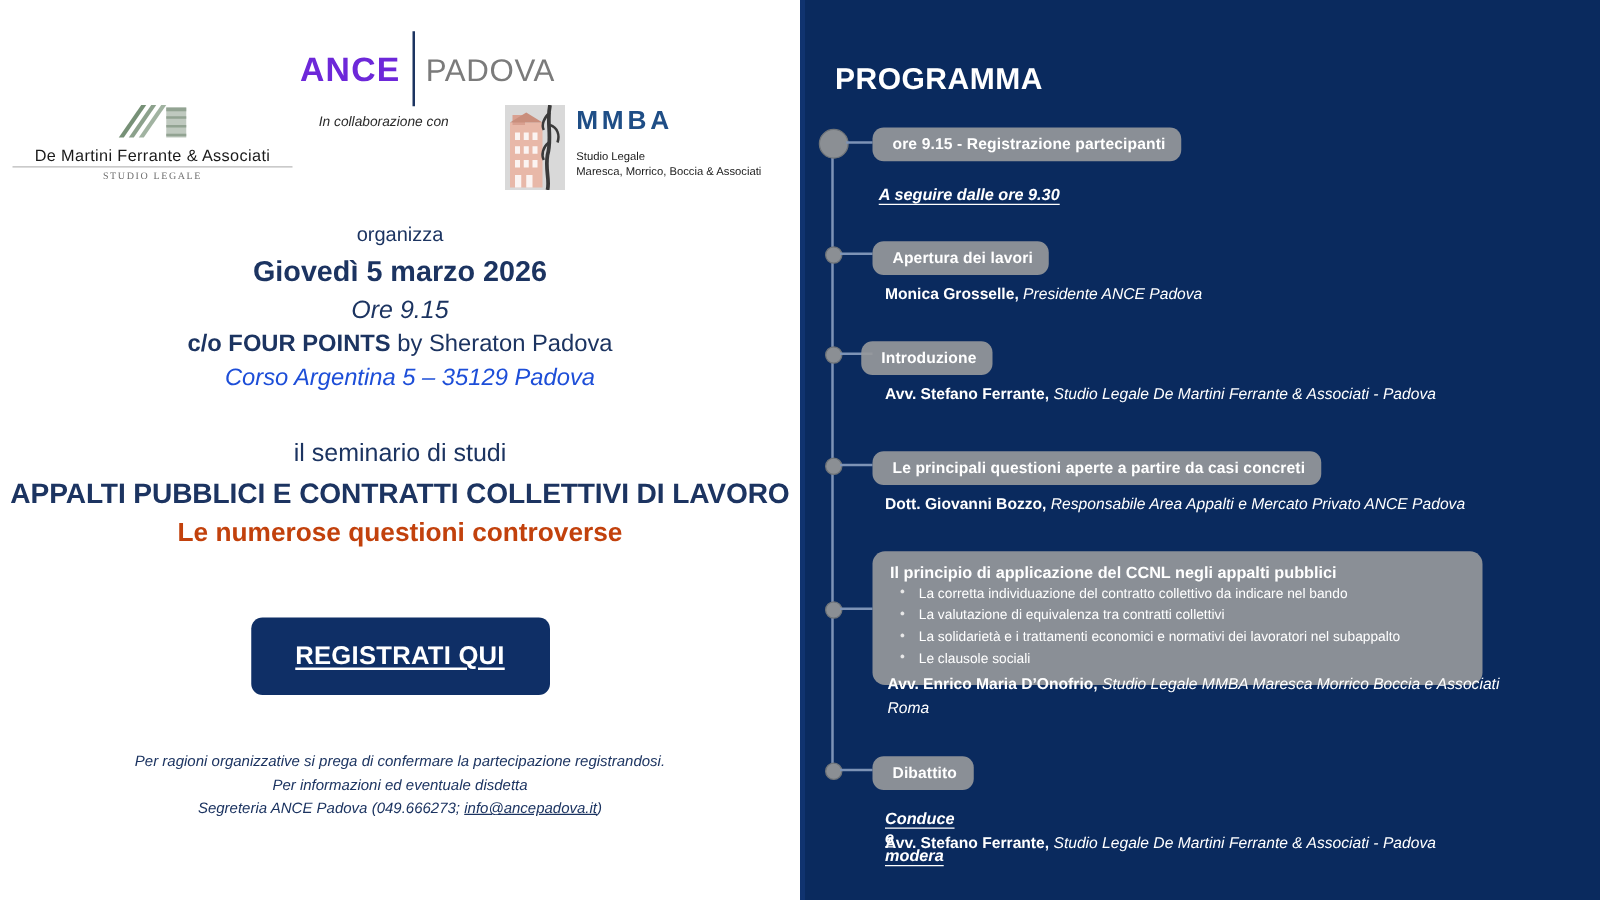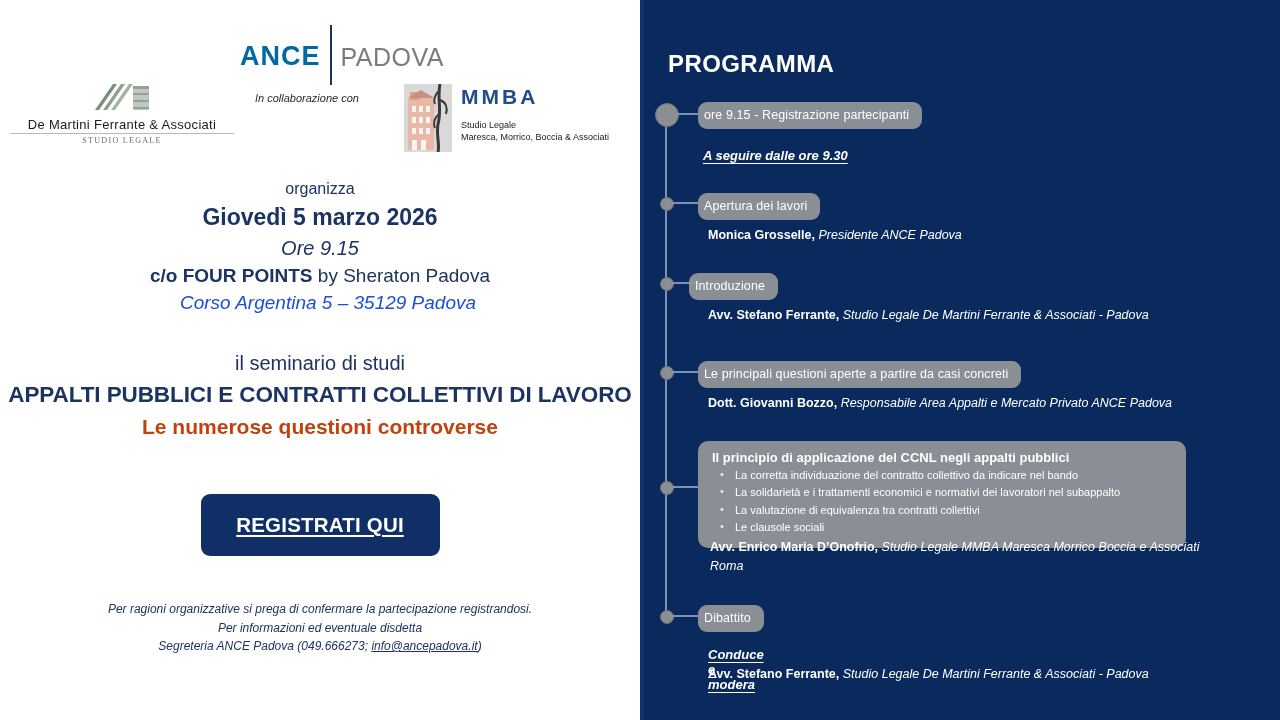--- a/index.html
+++ b/index.html
@@ -21,21 +21,21 @@
 
   
   .logos{position:relative;height:175px;}
 
   .ance-logo{
     position:absolute;left:240px;top:28px;
     display:flex;align-items:center;
   }
   .ance-word{
     font-size:27px;font-weight:bold;letter-spacing:1px;
-    color:#0369a1;line-height:1;
+    color:#6d28d9;line-height:1;
   }
   .ance-rule{
     width:2px;height:60px;background:#1c3461;margin:0 9px;
     align-self:flex-start;margin-top:-3px;
   }
   .ance-padova{
     font-size:25px;color:#7b7b7b;letter-spacing:0.5px;line-height:1;
     margin-top:2px;
   }
   .collab{
@@ -128,22 +128,22 @@
     background:#8b8f94;border:1px solid #6f7479;
   }
   .dot.big{width:22px;height:22px;left:15px;}
   .dot.small{width:12px;height:12px;left:20px;}
   .connector{position:absolute;height:2px;background:#7d93b6;}
 
   .pill{
     position:absolute;
     background:rgba(150,152,155,0.92);
     border-radius:9px;
-    color:#ffffff;font-size:12.5px;font-weight:normal;
-    padding:6px 13px 7px 6px;
+    color:#ffffff;font-size:12.5px;font-weight:bold;
+    padding:6px 13px 7px 16px;
     white-space:nowrap;
     letter-spacing:0.1px;
   }
   .speaker{
     position:absolute;
     color:#ffffff;font-size:12.5px;line-height:1.5;
     width:480px;
   }
   .speaker b{font-weight:bold;}
   .speaker i{font-style:italic;}
@@ -307,22 +307,22 @@
         <div class="speaker" style="left:68px;top:394px;width:520px;"><b>Dott. Giovanni Bozzo,</b><i> Responsabile Area Appalti e Mercato Privato ANCE Padova</i></div>
       </div>
 
       <div class="node">
         <div class="dot small" style="top:481px;"></div>
         <div class="connector" style="left:32px;top:486px;width:26px;"></div>
         <div class="block" style="left:58px;top:441px;">
           <div class="block-title">Il principio di applicazione del CCNL negli appalti pubblici</div>
           <ul>
             <li>La corretta individuazione del contratto collettivo da indicare nel bando</li>
+            <li>La valutazione di equivalenza tra contratti collettivi</li>
             <li>La solidarietà e i trattamenti economici e normativi dei lavoratori nel subappalto</li>
-            <li>La valutazione di equivalenza tra contratti collettivi</li>
             <li>Le clausole sociali</li>
           </ul>
         </div>
         <div class="speaker" style="left:70px;top:538px;width:500px;"><b>Avv. Enrico Maria D’Onofrio,</b><i> Studio Legale MMBA Maresca Morrico Boccia e Associati Roma</i></div>
       </div>
 
       <div class="node">
         <div class="dot small" style="top:610px;"></div>
         <div class="connector" style="left:32px;top:615px;width:26px;"></div>
         <div class="pill" style="left:58px;top:605px;">Dibattito</div>

